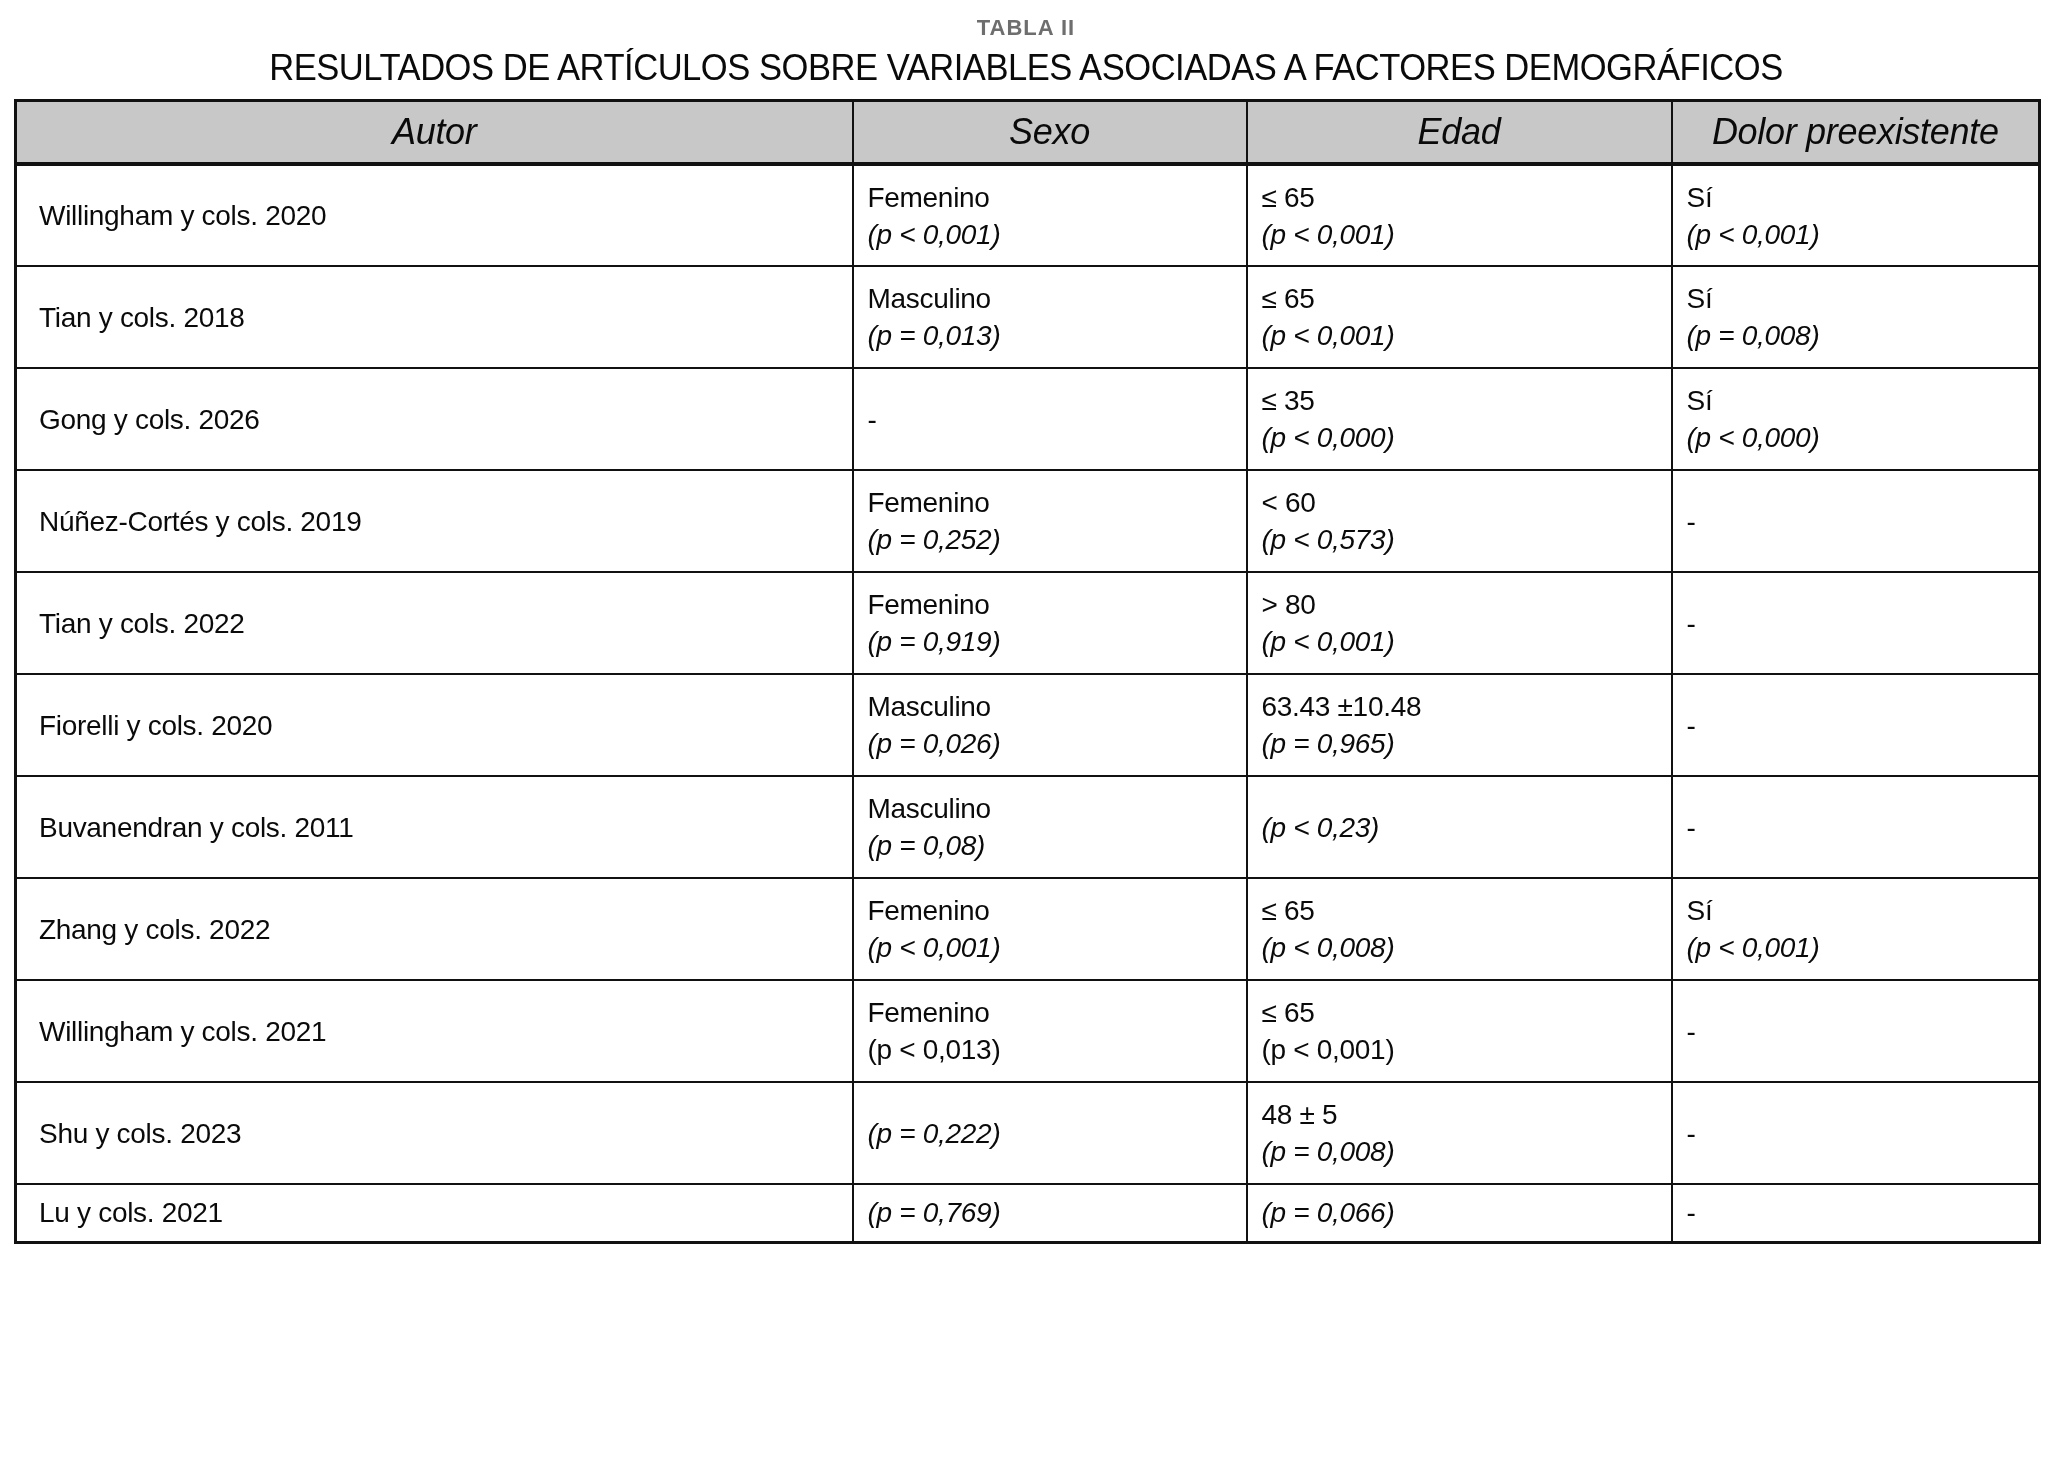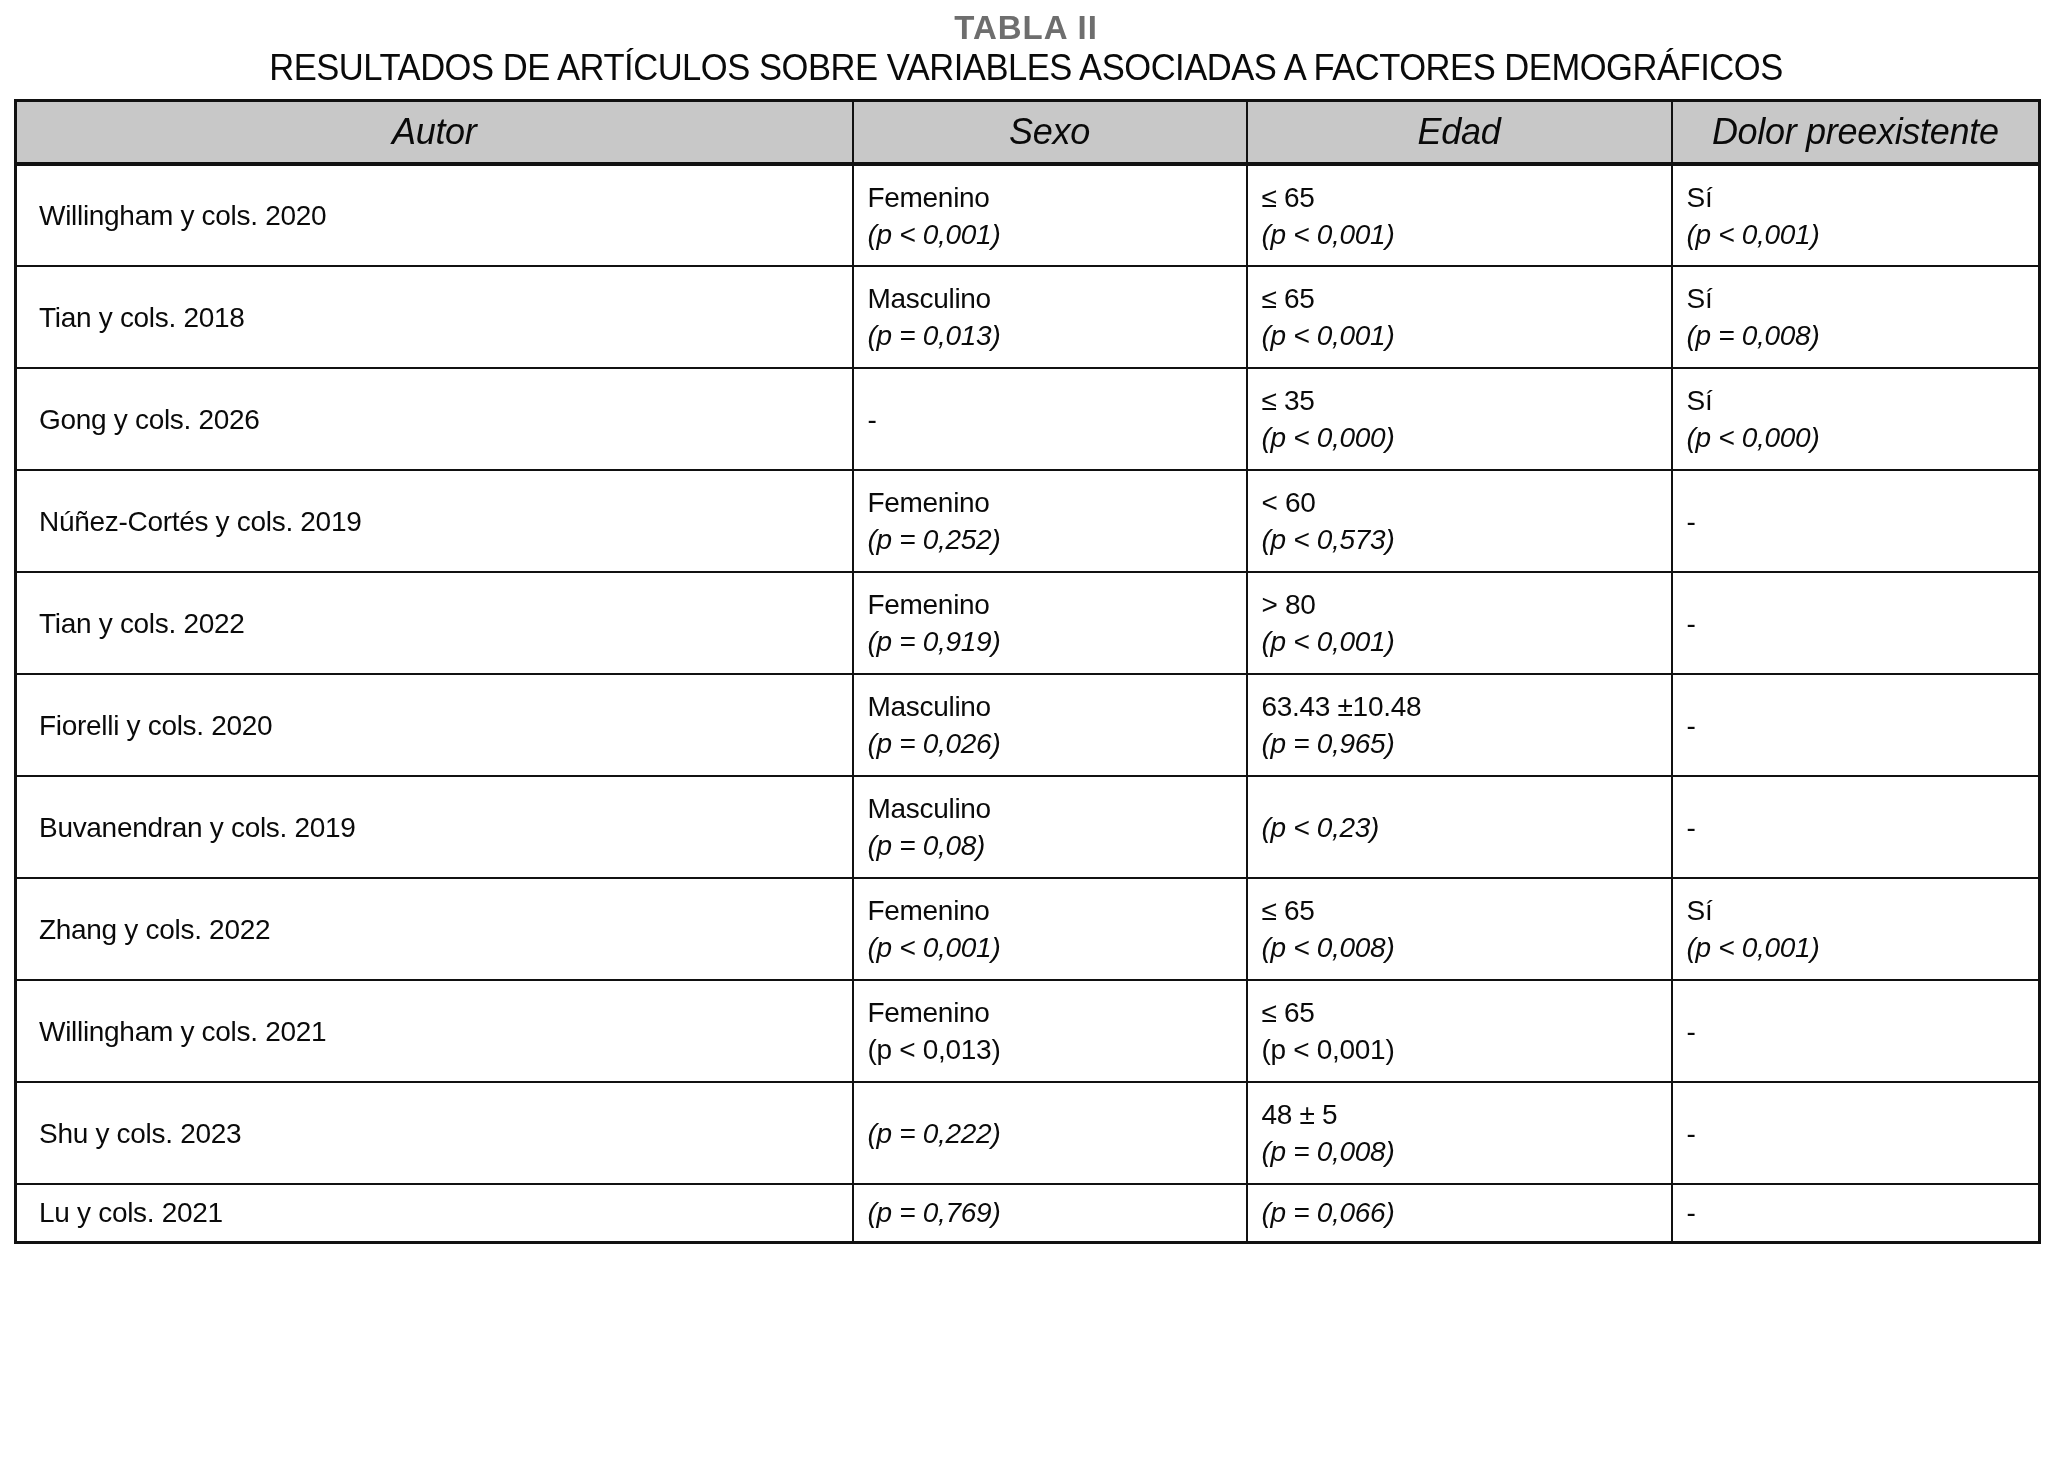--- a/index.html
+++ b/index.html
@@ -13,21 +13,21 @@
     width:2052px;
     height:1475px;
     background:#ffffff;
     font-family:"Liberation Sans", sans-serif;
     color:var(--text-color);
     box-sizing:border-box;
     overflow:hidden;
   }
   .title-block{ text-align:center; padding-top:10px; }
   .table-title{
-    font-size:33px;
+    font-size:22px;
     font-weight:bold;
     color:var(--title-gray);
     letter-spacing:1px;
     line-height:36px;
   }
   .table-subtitle{
     font-size:36px;
     color:var(--text-color);
     letter-spacing:-0.5px;
     line-height:44px;
@@ -188,21 +188,21 @@
           <td>
             <div class="cell-line">63.43 ±10.48</div>
             <div class="cell-line pline">(p = 0,965)</div>
           </td>
           <td>
             <div class="cell-line">-</div>
           </td>
         </tr>
         <tr class="two">
           <td>
-            <div class="cell-line">Buvanendran y cols. 2019</div>
+            <div class="cell-line">Buvanendran y cols. 2011</div>
           </td>
           <td>
             <div class="cell-line">Masculino</div>
             <div class="cell-line pline">(p = 0,08)</div>
           </td>
           <td>
             <div class="cell-line pline">(p &lt; 0,23)</div>
           </td>
           <td>
             <div class="cell-line">-</div>

